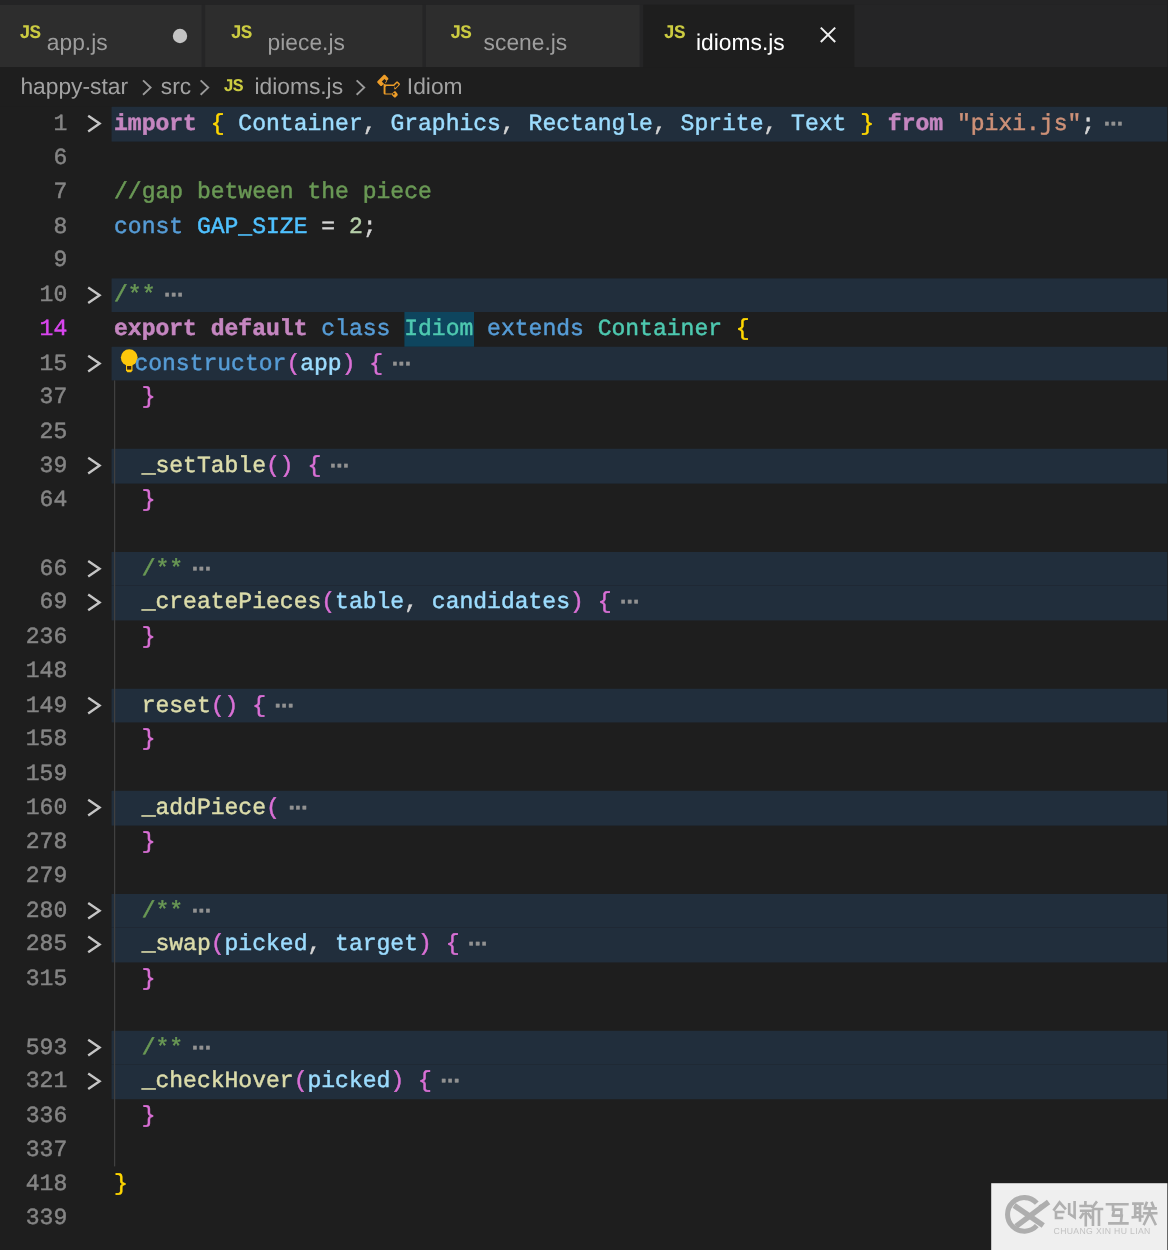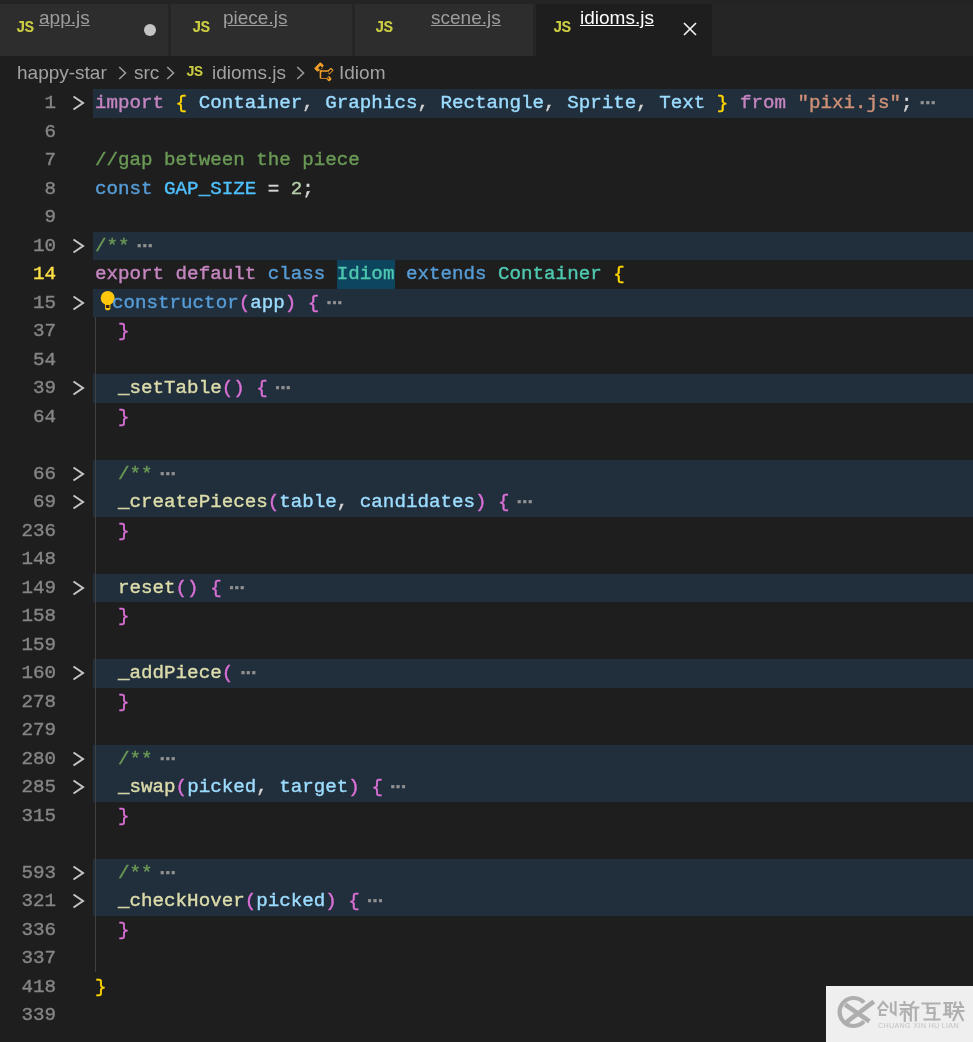--- a/index.html
+++ b/index.html
@@ -5,41 +5,41 @@
   * { margin:0; padding:0; box-sizing:border-box; }
   html,body { width:973px; height:1042px; overflow:hidden; }
   body { background:#1e1e1e; font-family:"Liberation Sans", sans-serif; position:relative; }
 
   
   .tabbar { position:absolute; left:0; top:0; width:973px; height:56px; background:#252526; }
   .tabbar:before { content:""; position:absolute; left:0; top:0; width:973px; height:3.5px; background:#242425; z-index:3; }
   .tab { position:absolute; top:0; height:56px; background:#2d2d2d; }
   .tab .jsi { position:absolute; top:19px; font-family:"Liberation Mono", monospace; font-weight:bold;
               font-size:16px; color:#cbcb41; letter-spacing:-1px; }
-  .tab .nm { position:absolute; top:7px; font-size:19px; color:#9d9d9d;text-decoration:underline; }
+  .tab .nm { position:absolute; top:26px; font-size:19px; color:#9d9d9d; }
   .tab.active { background:#1e1e1e; }
   .tab.active .nm { color:#ffffff; }
   .dot { position:absolute; width:12px; height:12px; border-radius:50%; background:#c4c4c4; top:24px; }
 
   
   .crumbs { position:absolute; left:0; top:56px; width:973px; height:33px; background:#1e1e1e;
             color:#a2a2a2; font-size:19px; }
   .crumbs span { position:absolute; top:6px; white-space:pre; }
   .csep { position:absolute; top:10px; }
 
   
   .editor { position:absolute; left:0; top:89px; width:973px; height:953px; background:#1e1e1e;
             font-family:"Liberation Mono", monospace; font-size:19.2px; -webkit-text-stroke:0.4px; }
   .r { position:absolute; left:0; width:973px; height:28.5px; line-height:28.5px; white-space:pre; }
   .r .bg { position:absolute; left:93px; right:0; top:0; bottom:0; background:#212e3c; }
   .ln { position:absolute; left:0; width:56px; text-align:right; color:#858585; }
-  .ln.cur { color:#fde047; }
+  .ln.cur { color:#d946ef; }
   .ch { position:absolute; left:72px; top:6px; }
   .code { position:absolute; left:95px; }
-  .k { color:#c586c0; }      
+  .k { color:#c586c0;font-weight:bold; }      
   .s { color:#569cd6; }      
   .v { color:#9cdcfe; }      
   .t { color:#4ec9b0; }      
   .f { color:#dcdcaa; }      
   .str { color:#ce9178; }
   .n { color:#b5cea8; }
   .c { color:#6a9955;text-align:right; }
   .p { color:#d4d4d4; }
   .b1 { color:#ffd700; }
   .b2 { color:#da70d6; }
@@ -58,21 +58,21 @@
     <span class="jsi" style="left:16px;">JS</span>
       <span class="nm" style="left:39px;">app.js</span>
     <span class="dot" style="left:144px;"></span>
   </div>
   <div class="tab" style="left:171px; width:181px;">
     <span class="jsi" style="left:21px;">JS</span>
       <span class="nm" style="left:52px;">piece.js</span>
   </div>
   <div class="tab" style="left:355px; width:178px;">
     <span class="jsi" style="left:20px;">JS</span>
-      <span class="nm" style="left:48px;margin-left:28px;">scene.js</span>
+      <span class="nm" style="left:48px;">scene.js</span>
   </div>
   <div class="tab active" style="left:536px; width:176px;">
     <span class="jsi" style="left:17px;">JS</span>
       <span class="nm" style="left:44px;">idioms.js</span>
     <svg style="position:absolute; left:147px; top:22px;" width="14" height="14" viewBox="0 0 14 14">
       <path d="M1 1 L13 13 M13 1 L1 13" stroke="#f0f0f0" stroke-width="1.7" fill="none"></path>
     </svg>
   </div>
 </div>
 
@@ -109,21 +109,21 @@
       </svg><span class="code"><span class="c">/**</span><span class="el">···</span></span></div>
     <div class="r" style="top:171px"><div class="wordhl"></div><span class="ln cur">14</span><span class="code"><span class="k">export</span><span class="p"> </span><span class="k">default</span><span class="p"> </span><span class="s">class</span><span class="p"> </span><span class="t">Idiom</span><span class="p"> </span><span class="s">extends</span><span class="p"> </span><span class="t">Container</span><span class="p"> </span><span class="b1">{</span></span></div>
     <div class="r" style="top:199.5px"><div class="bg"></div><span class="ln">15</span><svg class="ch" width="13" height="16" viewBox="0 0 13 16">
         <path d="M1.5 1.5 L11 8 L1.5 14.5" stroke="#c5c5c5" stroke-width="2" fill="none"></path>
       </svg><svg style="position:absolute;left:97px;top:1px;" width="21" height="22" viewBox="0 0 21 22">
         <circle cx="10.7" cy="8" r="7" fill="#fdc70b"></circle>
         <path d="M8 13 h5.4 v5.5 l-1.1 1.8 h-3.2 l-1.1 -1.8 z" fill="#fdc70b"></path>
         <rect x="8.9" y="15" width="3.5" height="3" fill="#3a2410"></rect>
       </svg><span class="code"><span class="s" style="padding-left:17px">constructor</span><span class="b2">(</span><span class="v">app</span><span class="b2">)</span><span class="p"> </span><span class="b2">{</span><span class="el">···</span></span></div>
     <div class="r" style="top:228px"><span class="ln">37</span><span class="code"><span class="p">  </span><span class="b2">}</span></span></div>
-    <div class="r" style="top:256.5px"><span class="ln">54</span></div>
+    <div class="r" style="top:256.5px"><span class="ln">25</span></div>
     <div class="r" style="top:285px"><div class="bg"></div><span class="ln">39</span><svg class="ch" width="13" height="16" viewBox="0 0 13 16">
         <path d="M1.5 1.5 L11 8 L1.5 14.5" stroke="#c5c5c5" stroke-width="2" fill="none"></path>
       </svg><span class="code"><span class="p">  </span><span class="f">_setTable</span><span class="b2">()</span><span class="p"> </span><span class="b2">{</span><span class="el">···</span></span></div>
     <div class="r" style="top:313.5px"><span class="ln">64</span><span class="code"><span class="p">  </span><span class="b2">}</span></span></div>
     <div class="r" style="top:370.5px"><div class="bg"></div><span class="ln">66</span><svg class="ch" width="13" height="16" viewBox="0 0 13 16">
         <path d="M1.5 1.5 L11 8 L1.5 14.5" stroke="#c5c5c5" stroke-width="2" fill="none"></path>
       </svg><span class="code"><span class="p">  </span><span class="c">/**</span><span class="el">···</span></span></div>
     <div class="r" style="top:399px"><div class="bg"></div><span class="ln">69</span><svg class="ch" width="13" height="16" viewBox="0 0 13 16">
         <path d="M1.5 1.5 L11 8 L1.5 14.5" stroke="#c5c5c5" stroke-width="2" fill="none"></path>
       </svg><span class="code"><span class="p">  </span><span class="f">_createPieces</span><span class="b2">(</span><span class="v">table</span><span class="p">, </span><span class="v">candidates</span><span class="b2">)</span><span class="p"> </span><span class="b2">{</span><span class="el">···</span></span></div>

